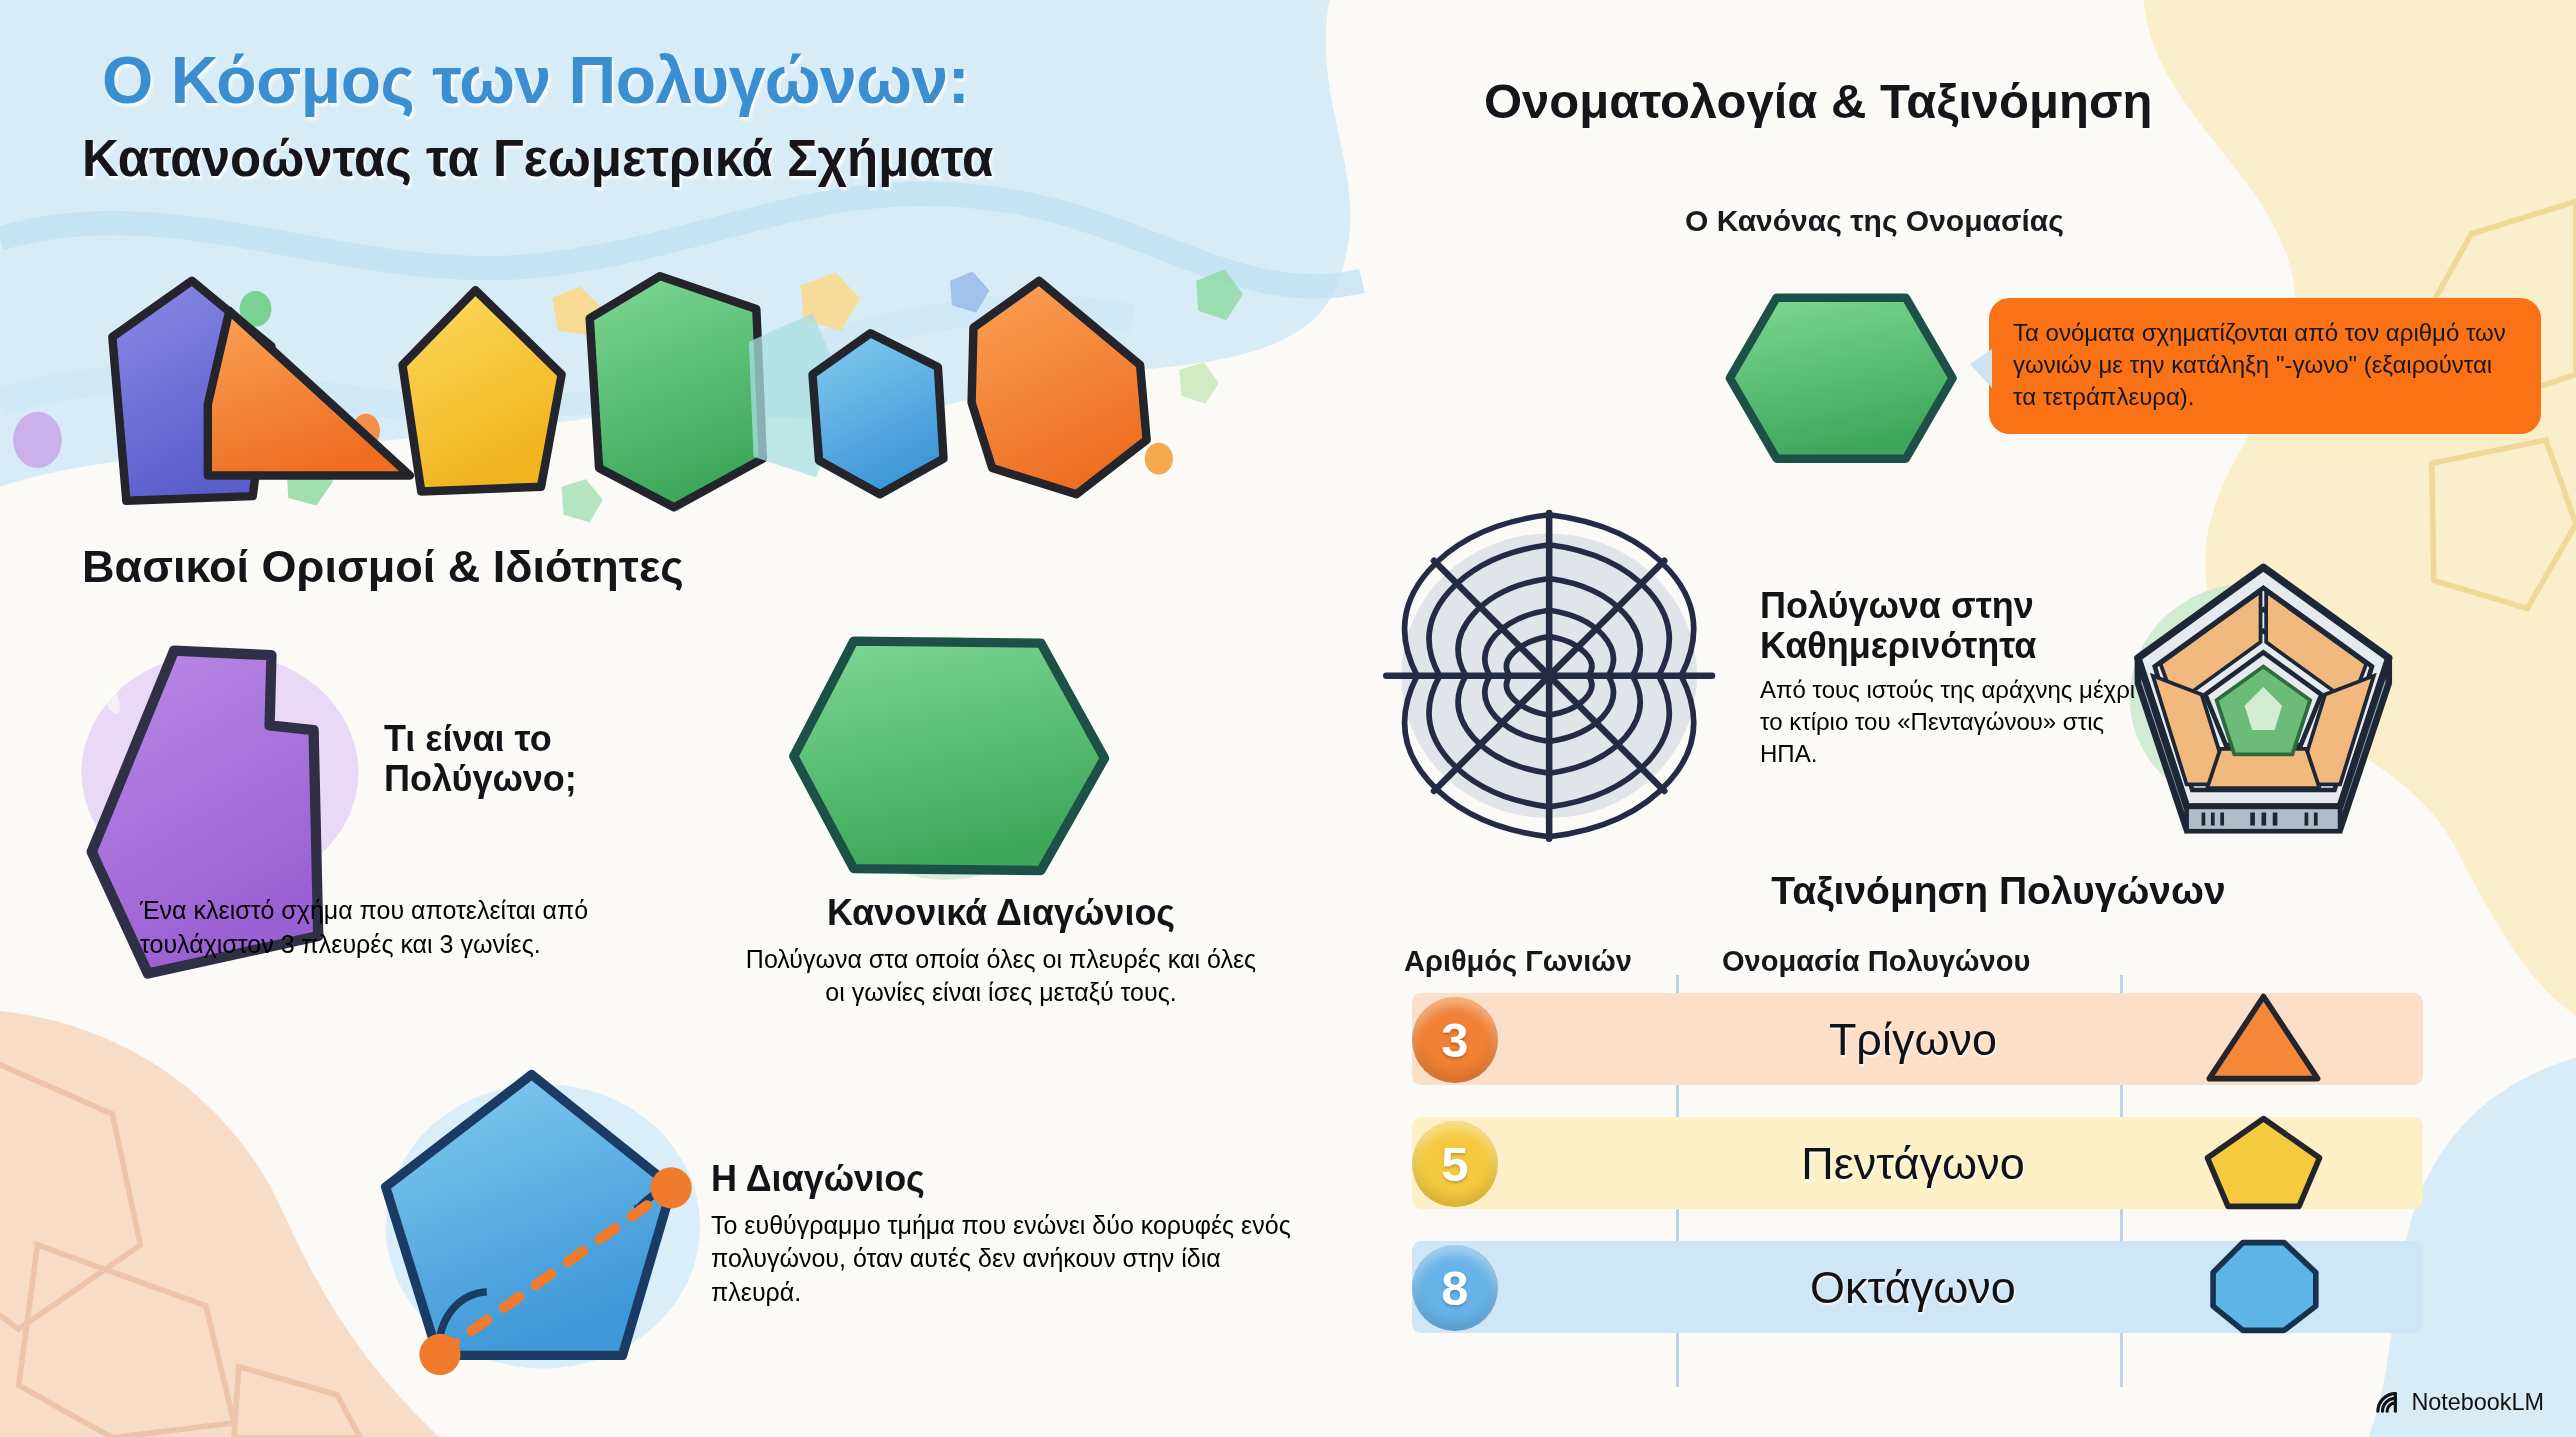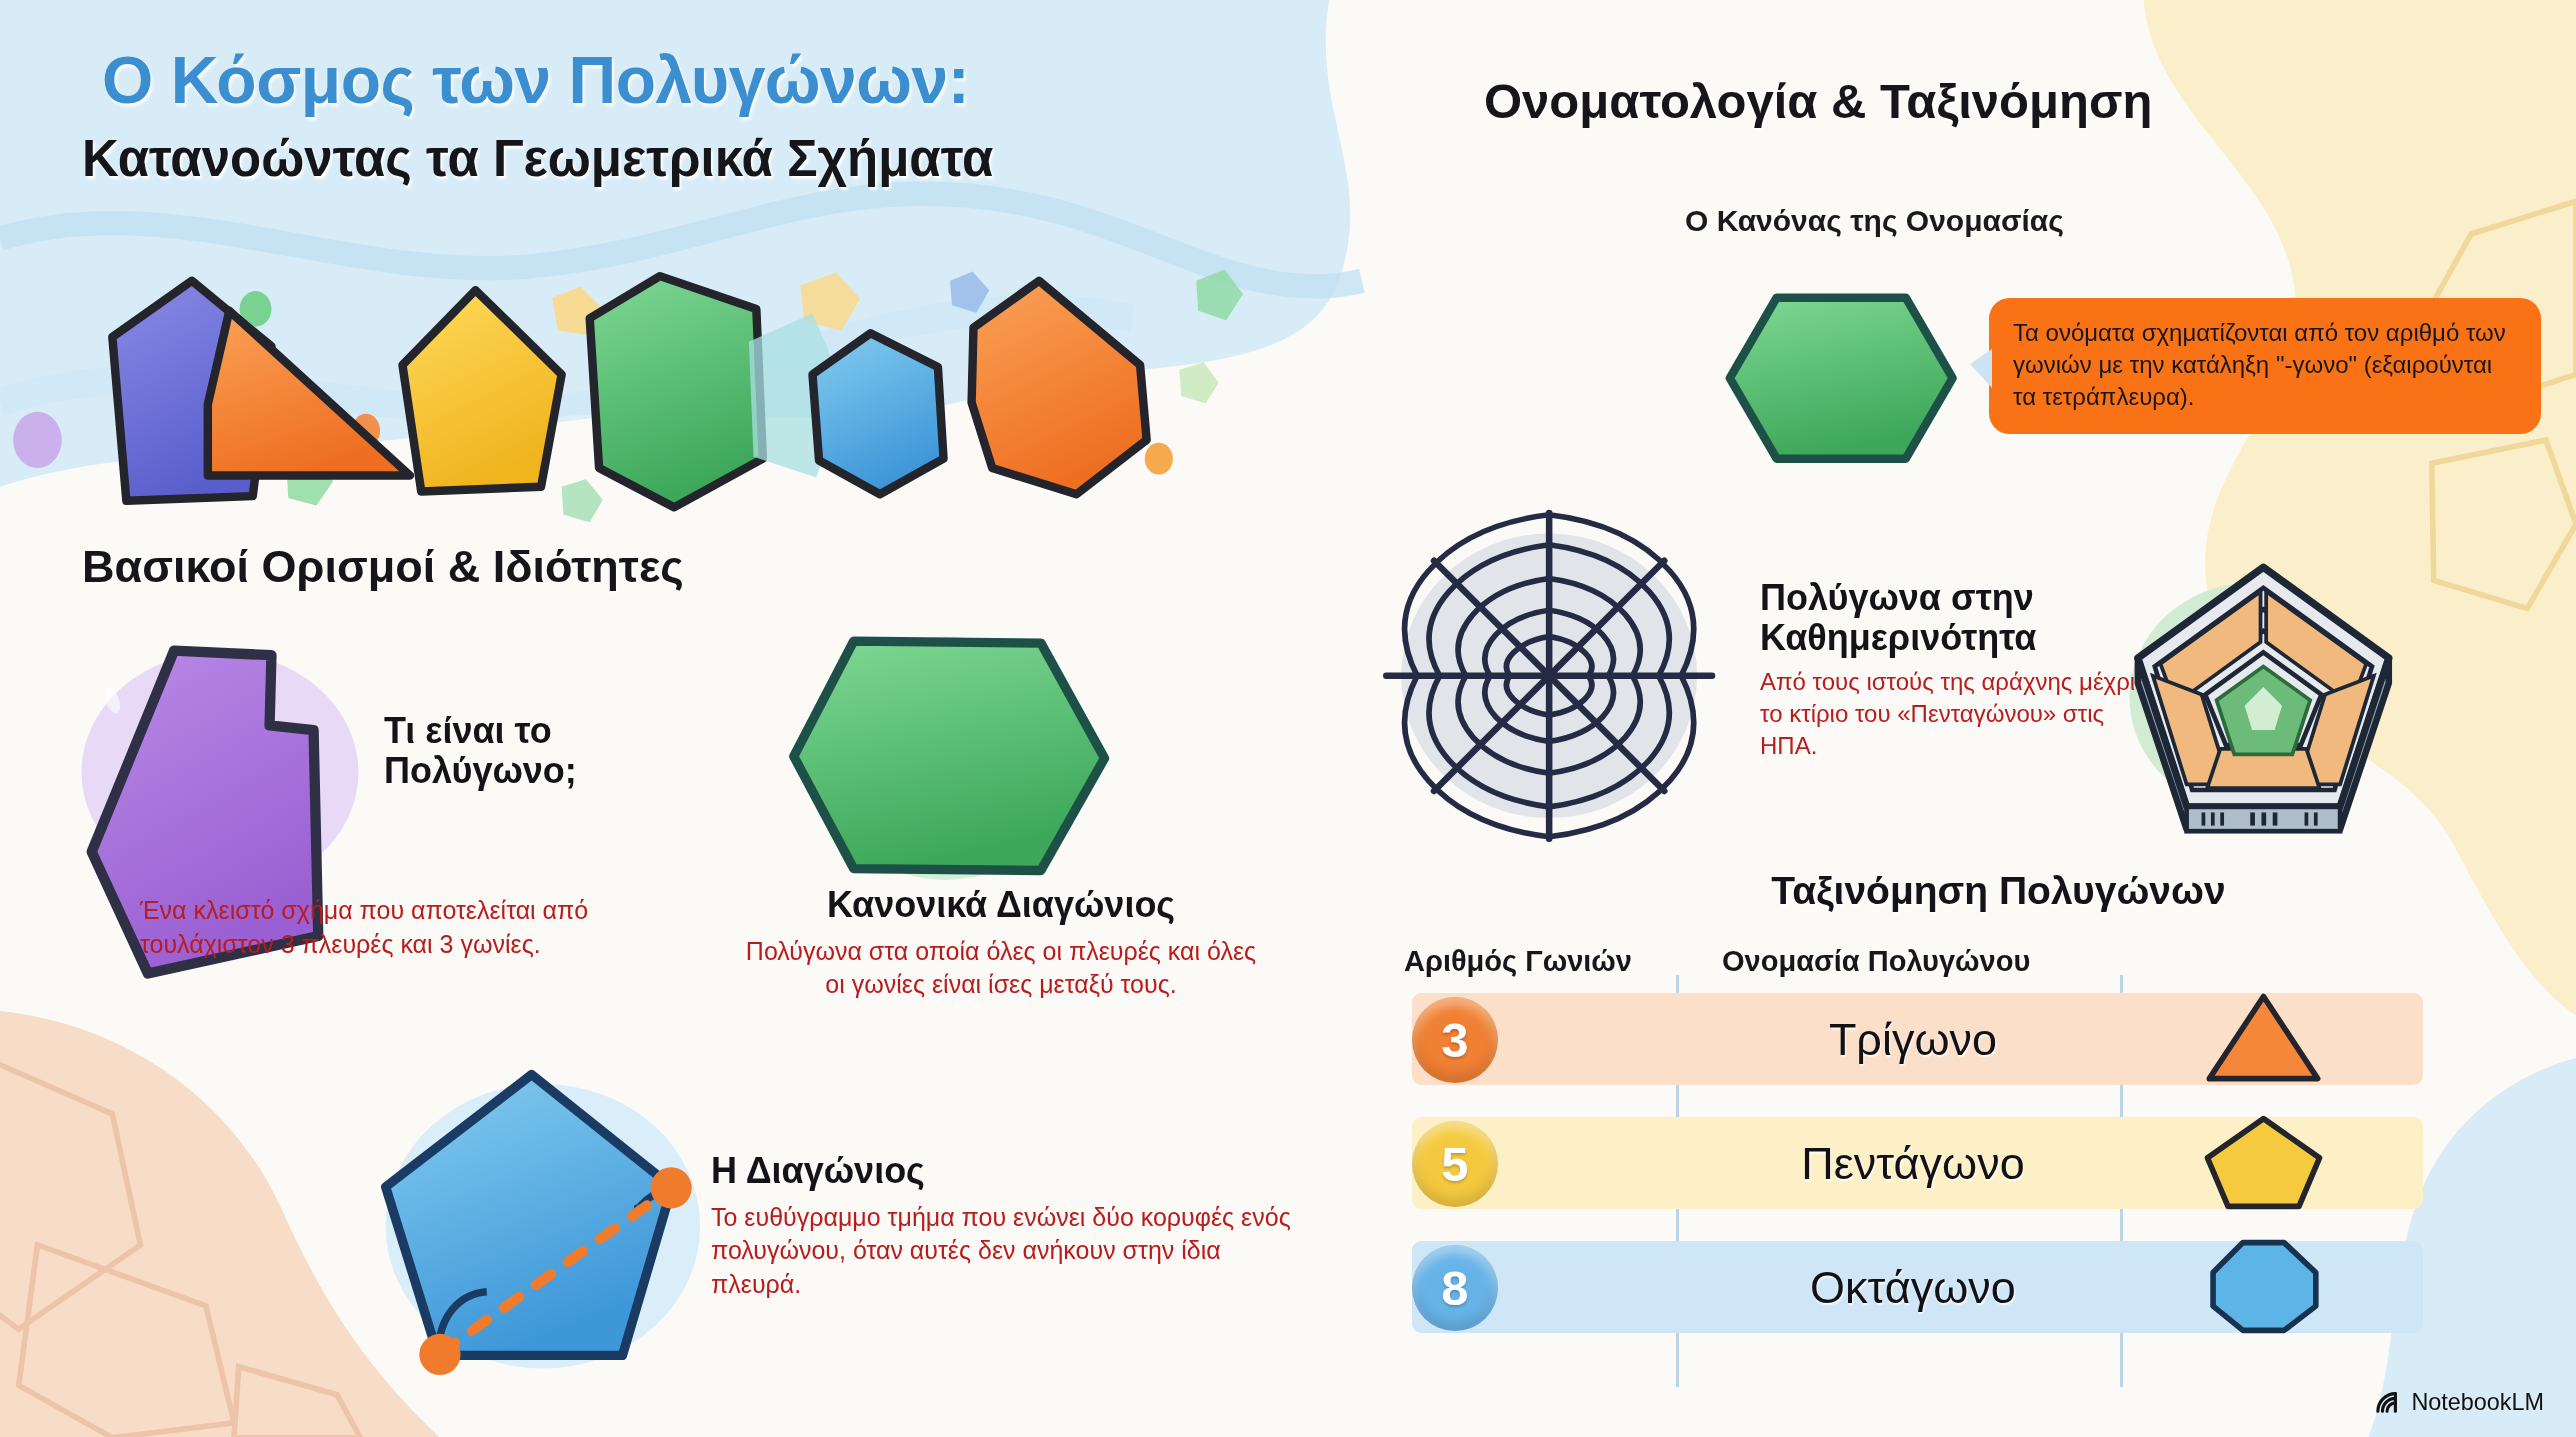--- a/index.html
+++ b/index.html
@@ -30,22 +30,22 @@
   }
   .h3-rule{
     position:absolute;left:1685px;top:204px;width:749px;
     font-size:30px;font-weight:700;color:#1a1a1e;
   }
   .h2-left{
     position:absolute;left:82px;top:541px;width:1030px;
     font-size:45px;font-weight:700;color:#16161a;
     text-shadow:0.9px 1.9px 2.8px rgba(255,255,255,.9);
   }
-  .h3{font-size:36px;font-weight:700;color:#141418;line-height:1.12;}
-  .body-t{font-size:25px;color:#b91c1c;line-height:1.34;}
+  .h3{font-size:36px;font-weight:700;color:#141418;line-height:1.12;margin-top:8px;}
+  .body-t{font-size:25px;color:#000000;line-height:1.34;}
 
   .blk-whatis{position:absolute;left:384px;top:711px;width:318px;}
   .p-whatis{position:absolute;left:140px;top:894px;width:487px;}
   .blk-regular{position:absolute;left:739px;top:885px;width:524px;text-align:center;}
   .blk-regular .body-t{margin-top:9.4px;}
   .blk-diag{position:absolute;left:711px;top:1151px;width:580px;}
   .blk-diag .body-t{margin-top:9.4px;}
   .blk-daily{position:absolute;left:1760px;top:578px;width:393px;}
   .blk-daily .body-t{margin-top:7.5px;font-size:24px;}
   .bubble-txt{font-size:24px;color:#17171b;line-height:1.34;}

